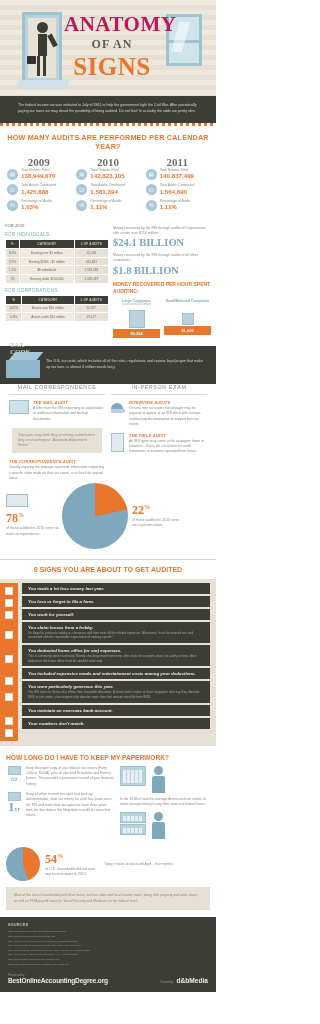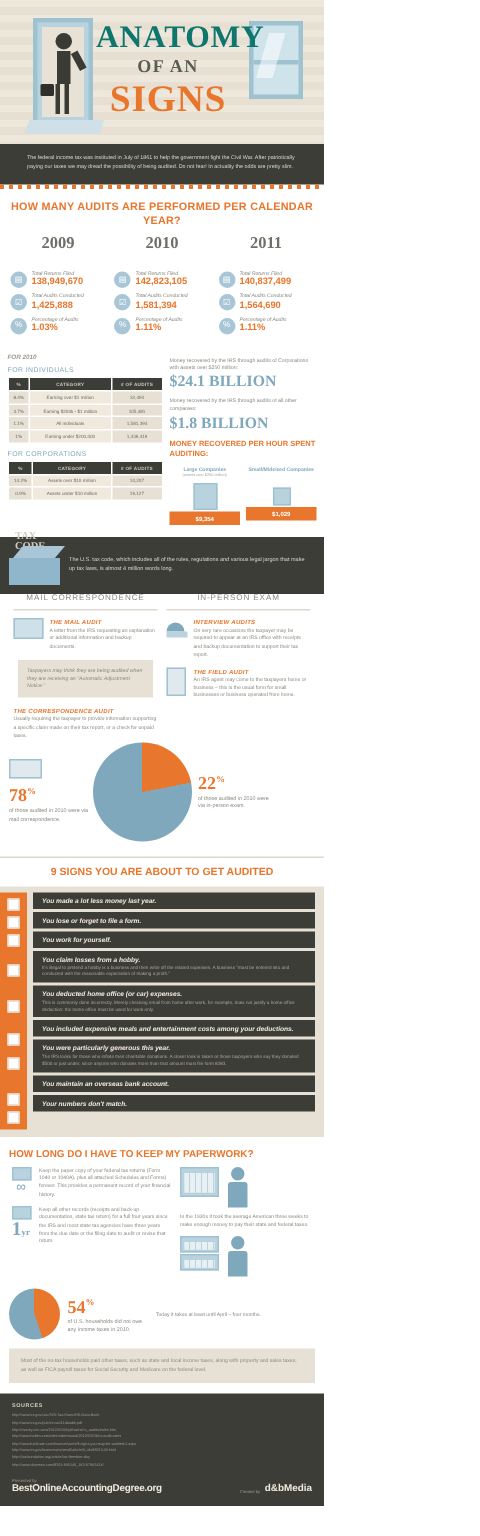--- a/index.html
+++ b/index.html
@@ -29,41 +29,41 @@
     background:#2f2f2b; border-radius:1px; }
   .mat { position:absolute; left:18px; top:80px; width:50px; height:9px;
     background:#cfe0e8; transform:skewX(-18deg); }
   .window { position:absolute; right:14px; top:14px; width:36px; height:52px;
     background:#cfe3ea; border:3px solid #9fc2d1; }
   .window:before { content:""; position:absolute; left:0; right:0; top:50%;
     height:3px; background:#9fc2d1; }
   .win-glint { position:absolute; left:6px; top:5px; width:11px; height:30px;
     background:rgba(255,255,255,.55); transform:skewX(-16deg); }
   .title-wrap { position:absolute; left:64px; top:14px; width:96px; text-align:center; }
-  .t-anatomy { font-size:21px; font-weight:bold; color:#0f766e; letter-spacing:.5px;
+  .t-anatomy { font-size:21px; font-weight:bold; color:#be185d; letter-spacing:.5px;
     font-family:"Liberation Serif", serif; line-height:1;text-align:center; }
   .t-ofan { font-size:12px; font-weight:bold; color:#5c5c54; letter-spacing:1px;
     margin:2px 0; font-family:"Liberation Serif", serif; }
   .t-audit { font-size:25px; font-weight:bold; color:#e8762c; letter-spacing:.5px;
     font-family:"Liberation Serif", serif; line-height:1; }
 
   
   .intro { background:#3d3d37; color:#d8d4ca; padding:7px 18px 8px;
     font-size:3.6px; line-height:1.65; }
   .dashes { height:3px; background:repeating-linear-gradient(90deg,#e8762c 0 3px,transparent 3px 6px); }
 
   
   .sec-head { color:#e8762c; font-size:7.2px; font-weight:bold; text-align:center;
     letter-spacing:.2px; padding:7px 4px 5px; }
   .sec-head-l { color:#e8762c; font-size:7.4px; font-weight:bold; letter-spacing:.2px; }
 
   
   .years { display:flex; padding:0 4px 8px; }
   .yr-col { flex:1; text-align:center; }
-  .yr-label { font-size:11px; color:#6f6f66; font-weight:bold; margin-bottom:12px;
+  .yr-label { font-size:11px; color:#6f6f66; font-weight:bold; margin-bottom:0;
     font-family:"Liberation Serif", serif; }
   .stat-row { display:flex; align-items:center; gap:3px; margin-bottom:3px;
     padding-left:3px; text-align:left; }
   .stat-ico { width:11px; height:11px; border-radius:50%; background:#a8c6d6;
     color:#fff; font-size:5.5px; display:flex; align-items:center;
     justify-content:center; flex:0 0 11px; }
   .stat-cap { font-size:3.4px; color:#8a8a80; font-style:italic; line-height:1.3; }
   .stat-val { font-size:6.2px; color:#e8762c; font-weight:bold; line-height:1.3; }
 
   

